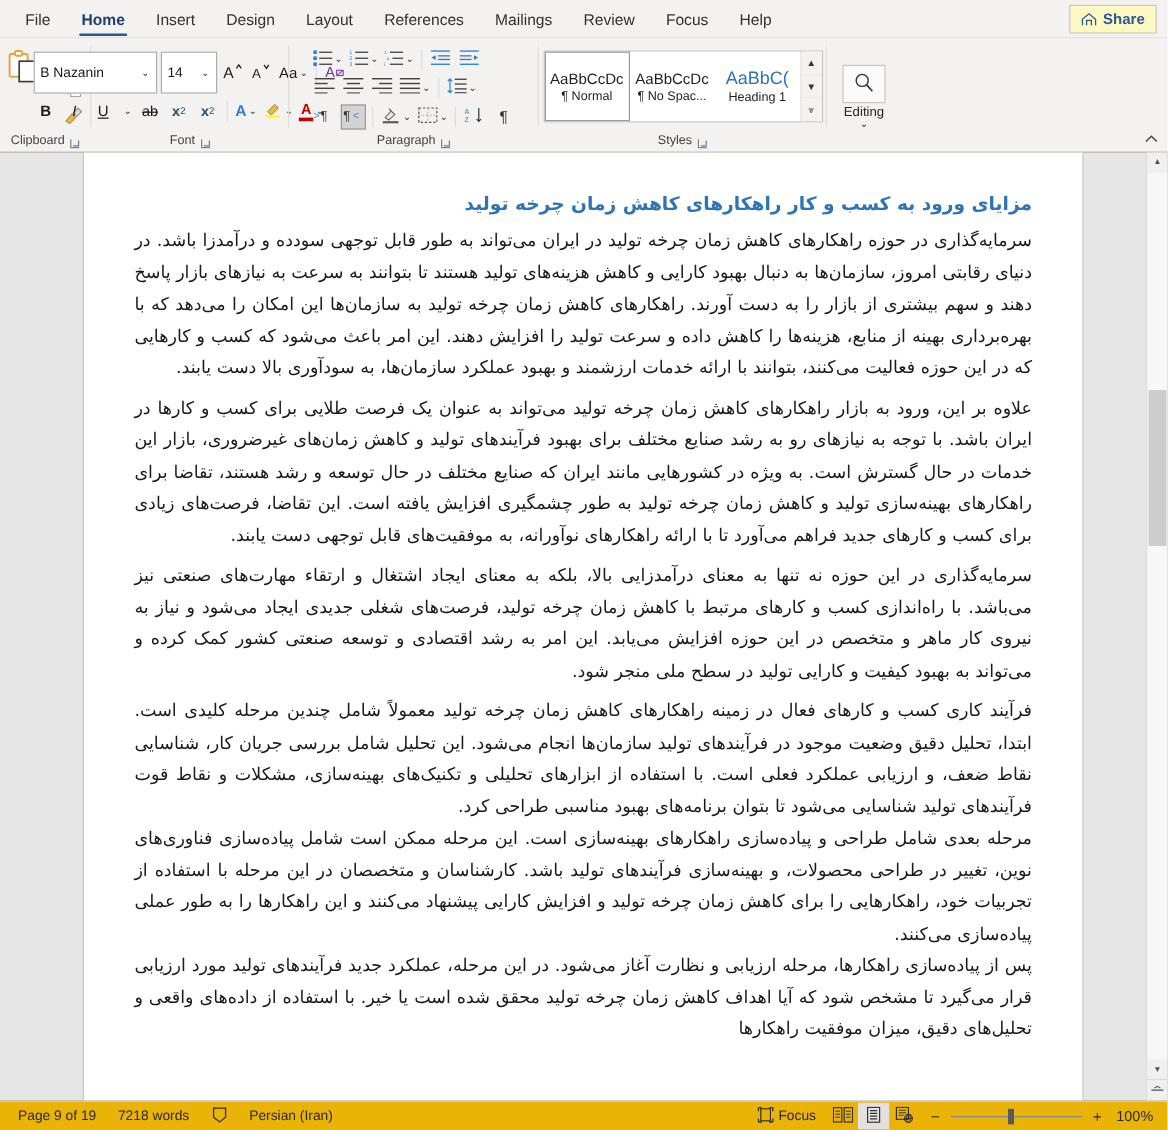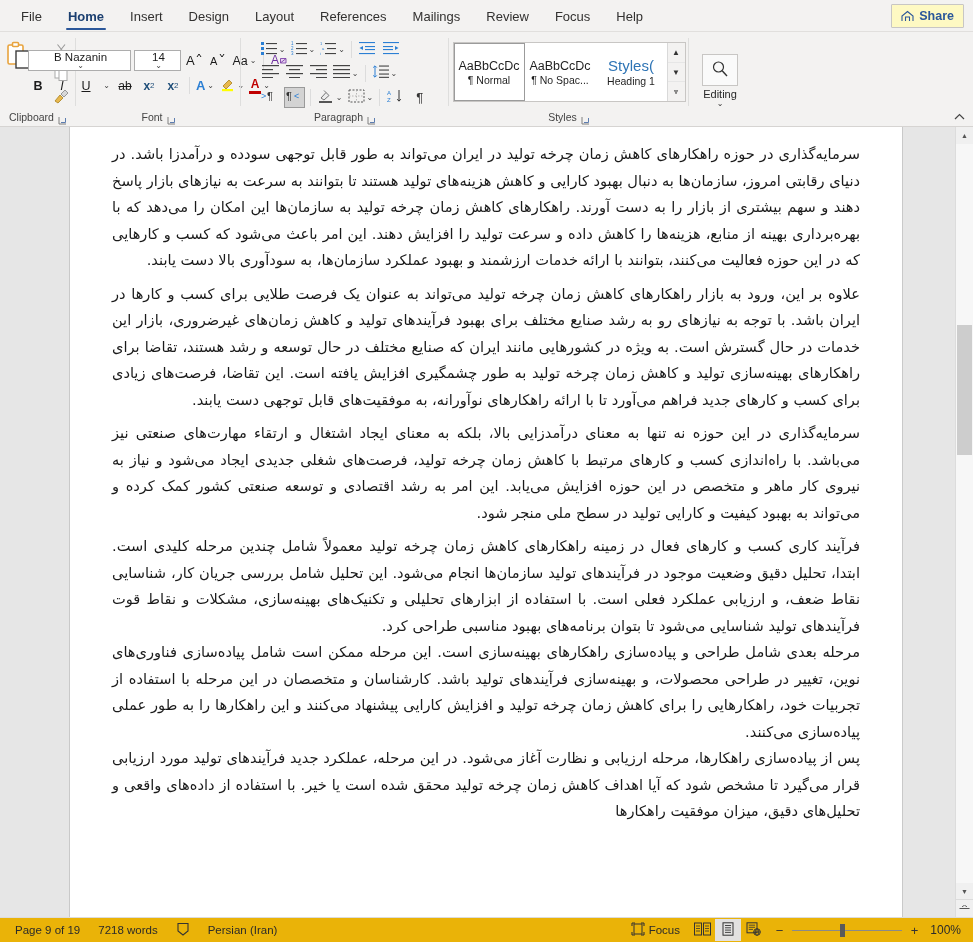--- a/index.html
+++ b/index.html
@@ -53,22 +53,22 @@
   .paste-big .lbl{font-size:11px;color:#262626;margin-top:1px;}
   .paste-big .chev{font-size:8px;line-height:6px;color:#333;margin-top:1px;}
   .clip-mini{display:flex;flex-direction:column;gap:3px;padding-top:3px;}
   .mini-btn{width:22px;height:20px;display:flex;align-items:center;justify-content:center;cursor:pointer;}
 
   
   .grp-font{width:165px;}
   .font-rows{display:flex;flex-direction:column;gap:4px;width:100%;padding:2px 3px 0;}
   .frow{display:flex;align-items:center;gap:3px;}
   .combo{
-    height:21px;border:1px solid #adadad;background:#fff;display:flex;align-items:center;
-    padding:0 2px 0 5px;font-size:11.5px;color:#1b1b1b;cursor:pointer;box-sizing:border-box;flex-direction:column;
+    height:35px;border:1px solid #adadad;background:#fff;display:flex;align-items:center;
+    padding:0 2px 0 5px;font-size:11.5px;color:#1b1b1b;cursor:pointer;box-sizing:border-box;
   }
   .combo .val{flex:1;white-space:nowrap;overflow:hidden;}
   .combo .cv{font-size:8px;color:#444;padding:0 3px;}
   .combo.name{width:103px;}
   .combo.size{width:47px;}
   .ib{
     min-width:21px;height:21px;display:flex;align-items:center;justify-content:center;
     cursor:pointer;font-size:12.5px;color:#1b1b1b;border:1px solid transparent;box-sizing:border-box;
   }
   .ib.on{background:#d3d3d3;border:1px solid #9a9a9a;}
@@ -490,21 +490,21 @@
         <div class="style-gallery">
           <div class="style-card sel">
             <span class="prev">AaBbCcDc</span>
             <span class="nm">¶ Normal</span>
           </div>
           <div class="style-card">
             <span class="prev">AaBbCcDc</span>
             <span class="nm">¶ No Spac...</span>
           </div>
           <div class="style-card h1">
-            <span class="prev">Styles(</span>
+            <span class="prev">AaBbC(</span>
             <span class="nm">Heading 1</span>
           </div>
           <div class="gal-scroll">
             <div>▲</div>
             <div>▼</div>
             <div>⩔</div>
           </div>
         </div>
       </div>
       <div class="group-label">
@@ -540,20 +540,21 @@
           <path d="M1 6 L5.5 1.5 L10 6" fill="none" stroke="#444" stroke-width="1.2"></path>
         </svg>
     </div>
   </div>
 
   <div class="docarea">
     <div class="doc-bg"></div>
 
     <div class="page">
       <div class="page-inner">
+        <h1 class="doc-h">مزایای ورود به کسب و کار راهکارهای کاهش زمان چرخه تولید</h1>
         <p class="doc-p">سرمایه‌گذاری در حوزه راهکارهای کاهش زمان چرخه تولید در ایران می‌تواند به طور قابل توجهی سودده و درآمدزا باشد. در دنیای رقابتی امروز، سازمان‌ها به دنبال بهبود کارایی و کاهش هزینه‌های تولید هستند تا بتوانند به سرعت به نیازهای بازار پاسخ دهند و سهم بیشتری از بازار را به دست آورند. راهکارهای کاهش زمان چرخه تولید به سازمان‌ها این امکان را می‌دهد که با بهره‌برداری بهینه از منابع، هزینه‌ها را کاهش داده و سرعت تولید را افزایش دهند. این امر باعث می‌شود که کسب و کارهایی که در این حوزه فعالیت می‌کنند، بتوانند با ارائه خدمات ارزشمند و بهبود عملکرد سازمان‌ها، به سودآوری بالا دست یابند.</p>
         <p class="doc-p indent">علاوه بر این، ورود به بازار راهکارهای کاهش زمان چرخه تولید می‌تواند به عنوان یک فرصت طلایی برای کسب و کارها در ایران باشد. با توجه به نیازهای رو به رشد صنایع مختلف برای بهبود فرآیندهای تولید و کاهش زمان‌های غیرضروری، بازار این خدمات در حال گسترش است. به ویژه در کشورهایی مانند ایران که صنایع مختلف در حال توسعه و رشد هستند، تقاضا برای راهکارهای بهینه‌سازی تولید و کاهش زمان چرخه تولید به طور چشمگیری افزایش یافته است. این تقاضا، فرصت‌های زیادی برای کسب و کارهای جدید فراهم می‌آورد تا با ارائه راهکارهای نوآورانه، به موفقیت‌های قابل توجهی دست یابند.</p>
         <p class="doc-p indent">سرمایه‌گذاری در این حوزه نه تنها به معنای درآمدزایی بالا، بلکه به معنای ایجاد اشتغال و ارتقاء مهارت‌های صنعتی نیز می‌باشد. با راه‌اندازی کسب و کارهای مرتبط با کاهش زمان چرخه تولید، فرصت‌های شغلی جدیدی ایجاد می‌شود و نیاز به نیروی کار ماهر و متخصص در این حوزه افزایش می‌یابد. این امر به رشد اقتصادی و توسعه صنعتی کشور کمک کرده و می‌تواند به بهبود کیفیت و کارایی تولید در سطح ملی منجر شود.</p>
         <p class="doc-p tight">فرآیند کاری کسب و کارهای فعال در زمینه راهکارهای کاهش زمان چرخه تولید معمولاً شامل چندین مرحله کلیدی است. ابتدا، تحلیل دقیق وضعیت موجود در فرآیندهای تولید سازمان‌ها انجام می‌شود. این تحلیل شامل بررسی جریان کار، شناسایی نقاط ضعف، و ارزیابی عملکرد فعلی است. با استفاده از ابزارهای تحلیلی و تکنیک‌های بهینه‌سازی، مشکلات و نقاط قوت فرآیندهای تولید شناسایی می‌شود تا بتوان برنامه‌های بهبود مناسبی طراحی کرد.</p>
         <p class="doc-p tight">مرحله بعدی شامل طراحی و پیاده‌سازی راهکارهای بهینه‌سازی است. این مرحله ممکن است شامل پیاده‌سازی فناوری‌های نوین، تغییر در طراحی محصولات، و بهینه‌سازی فرآیندهای تولید باشد. کارشناسان و متخصصان در این مرحله با استفاده از تجربیات خود، راهکارهایی را برای کاهش زمان چرخه تولید و افزایش کارایی پیشنهاد می‌کنند و این راهکارها را به طور عملی پیاده‌سازی می‌کنند.</p>
         <p class="doc-p tight">پس از پیاده‌سازی راهکارها، مرحله ارزیابی و نظارت آغاز می‌شود. در این مرحله، عملکرد جدید فرآیندهای تولید مورد ارزیابی قرار می‌گیرد تا مشخص شود که آیا اهداف کاهش زمان چرخه تولید محقق شده است یا خیر. با استفاده از داده‌های واقعی و تحلیل‌های دقیق، میزان موفقیت راهکارها</p>
       </div>
     </div>
 
     <div class="vscroll">

